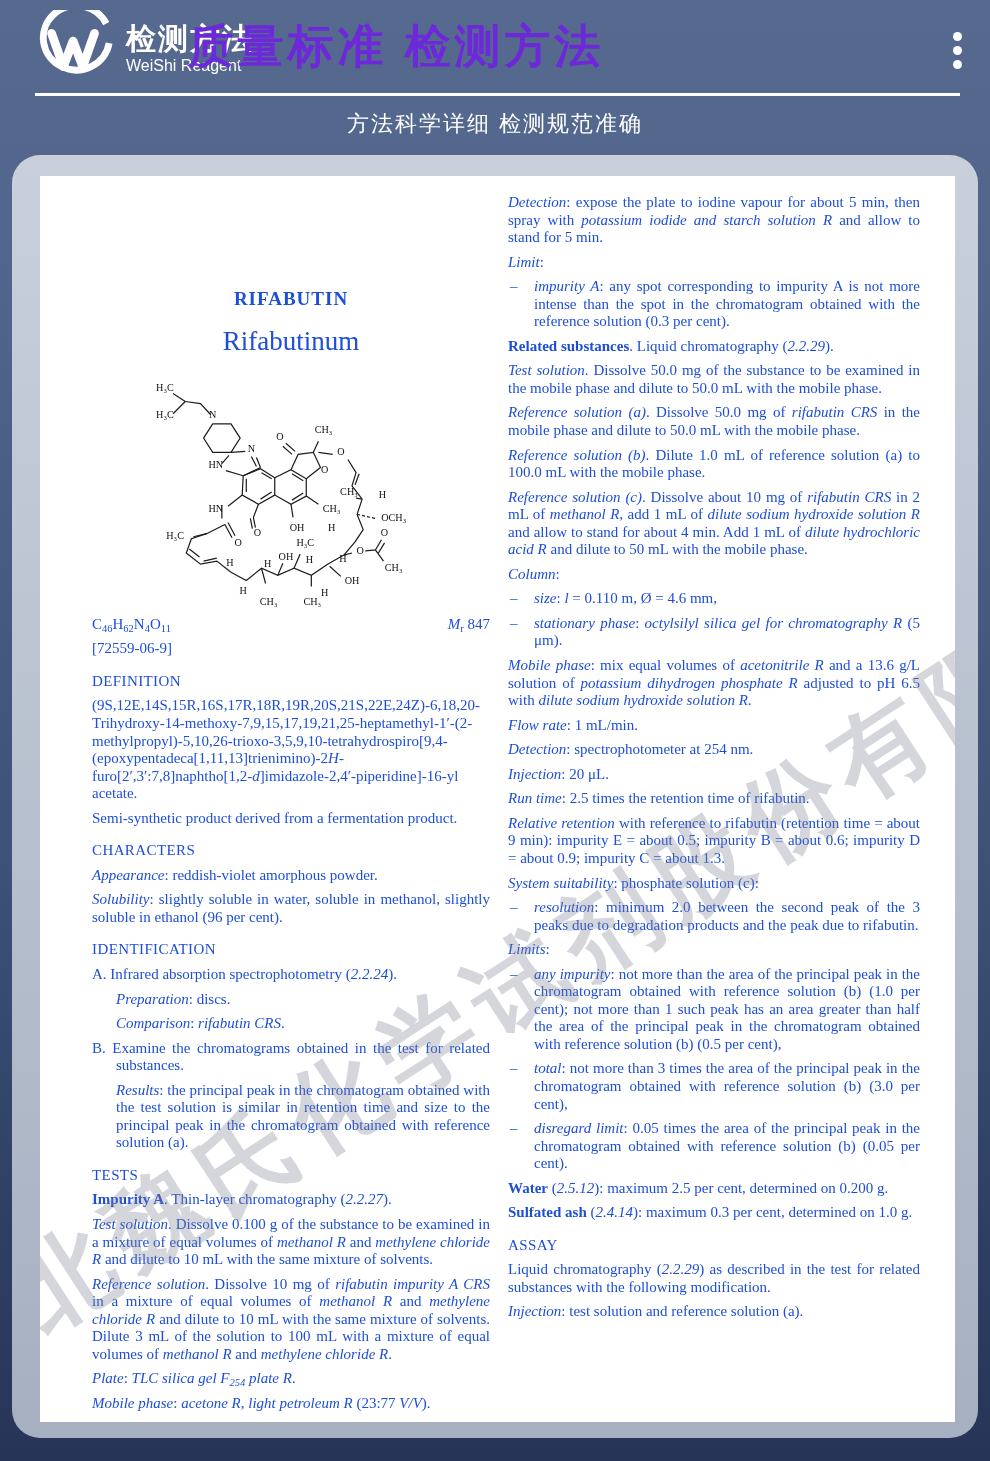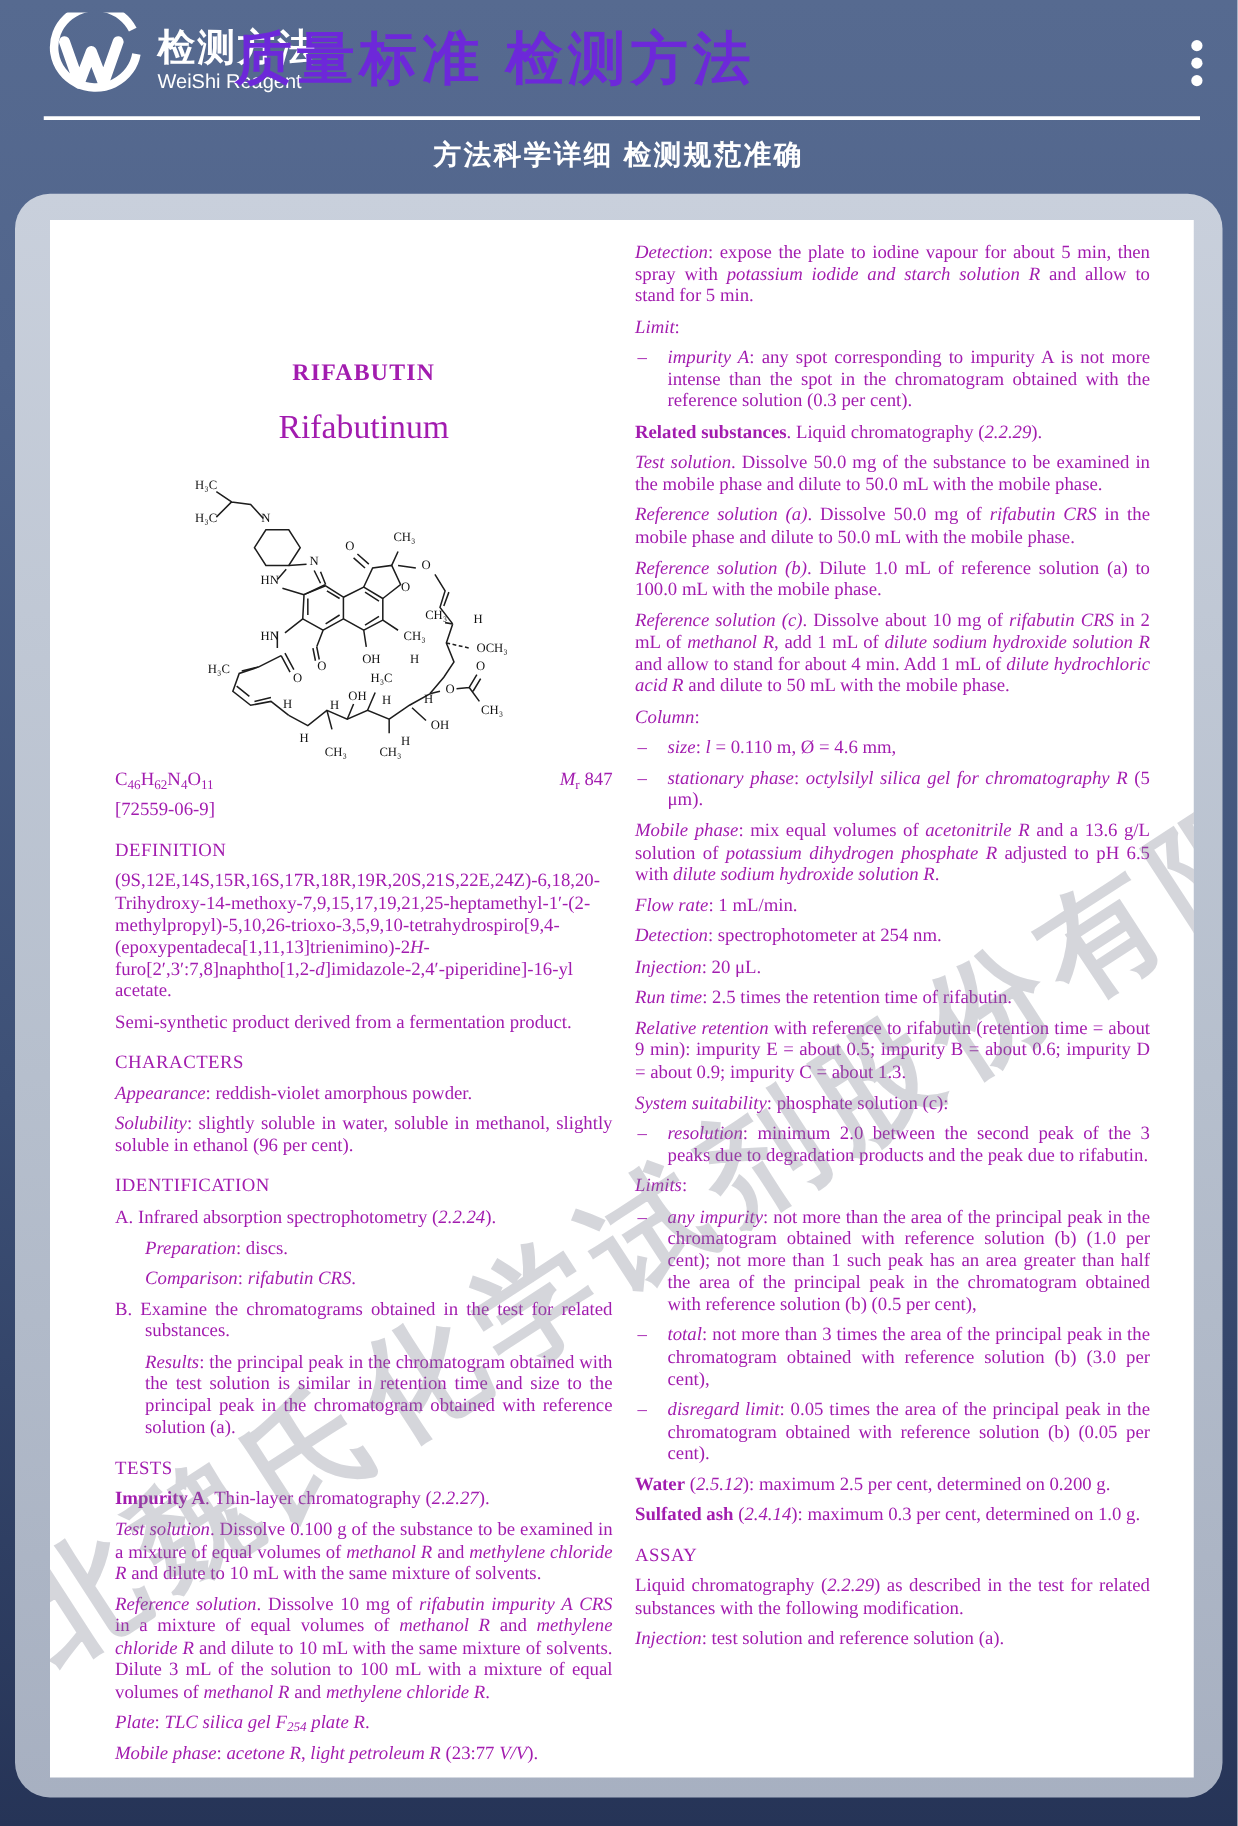--- a/index.html
+++ b/index.html
@@ -17,32 +17,32 @@
   .brand-en{font-family:"Liberation Sans",sans-serif;font-size:16px;margin-top:4px;}
   .page-title{
     position:absolute;left:0;top:16px;width:792px;text-align:center;
     color:#6d28d9;font-family:"Liberation Sans",sans-serif;font-size:46px;font-weight:bold;letter-spacing:4px;
   }
   .menu-dots{position:absolute;right:28px;top:32px;display:flex;flex-direction:column;gap:5px;cursor:pointer;}
   .menu-dots span{width:9px;height:9px;border-radius:50%;background:#fff;display:block;}
   .divider{position:absolute;left:35px;top:93px;width:925px;height:3px;background:#fff;}
   .tagline{
     position:absolute;left:0;top:109px;width:990px;text-align:center;color:#fff;
-    font-family:"Liberation Sans",sans-serif;font-size:22px;letter-spacing:2px;font-weight:bold;
+    font-family:"Liberation Sans",sans-serif;font-size:22px;letter-spacing:2px;
   }
   
   .panel{
     position:absolute;left:12px;top:155px;width:966px;height:1283px;border-radius:28px;
     background:linear-gradient(180deg,#c9d0dc 0%,#b6bfcd 55%,#a7b0c1 100%);
   }
   .page{
     position:absolute;left:40px;top:176px;width:915px;height:1246px;background:#ffffff;overflow:hidden;
   }
   
-  .col{position:absolute;color:#a21caf;font-size:15px;line-height:1.17;z-index:1;}
+  .col{position:absolute;color:#1d4ed8;font-size:15px;line-height:1.17;z-index:1;}
   .col-left{left:52px;top:112px;width:398px;}
   .col-right{left:468px;top:18px;width:412px;}
   .blocks > *{margin:7px 0 0;}
   .blocks > *:first-child{margin-top:0;}
   .t-title{text-align:center;font-size:19px;font-weight:bold;letter-spacing:1px;}
   .t-subtitle{text-align:center;font-size:27px;margin-top:16px;}
   .t-heading{margin-top:15px;letter-spacing:0.4px;}
   .t-para{text-align:justify;}
   .t-hang{text-align:justify;padding-left:24px;text-indent:-24px;}
   .t-indent{text-align:justify;margin-left:24px;}

